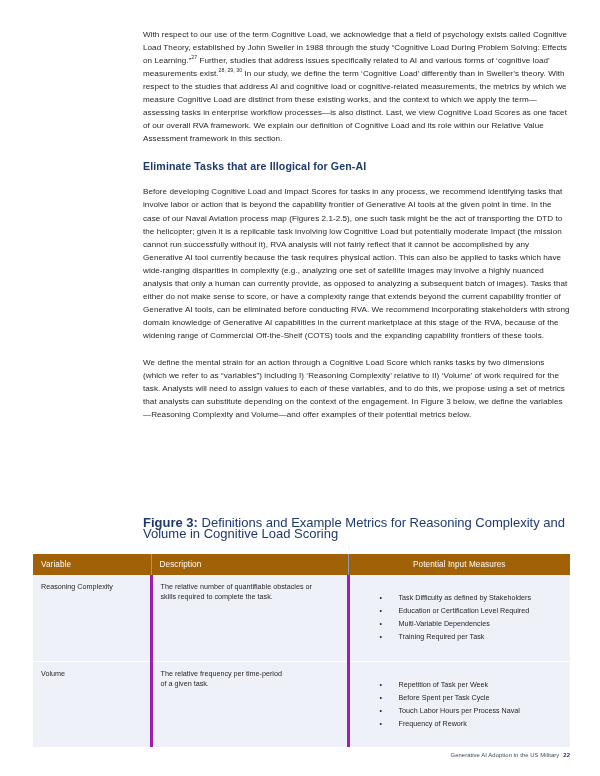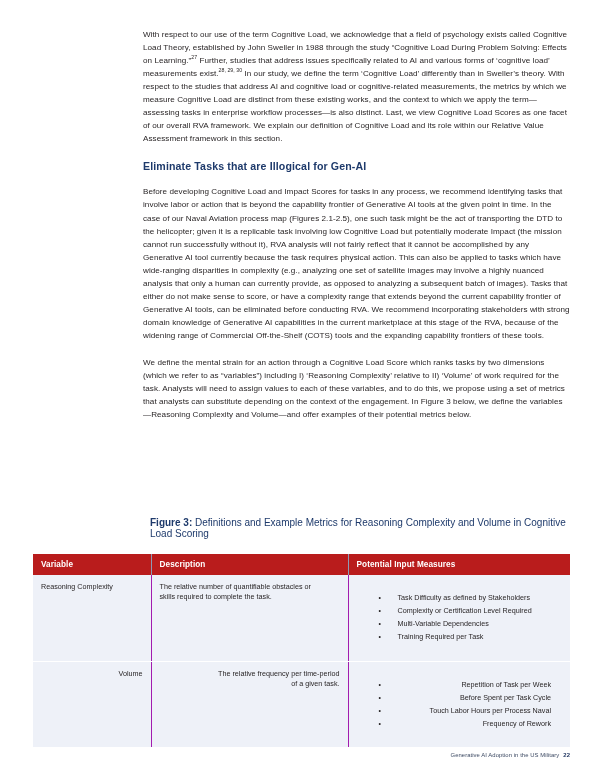--- a/index.html
+++ b/index.html
@@ -47,64 +47,64 @@
     line-height: 14px;
     font-weight: bold;
     color: #1e3a6b;
     letter-spacing: 0.012em;
   }
   .sec-block { margin-top: 9px; }
 
   
   .fig-caption {
     position: absolute;
-    left: 150px;
+    left: 143px;
     top: 517px;
     width: 427px;
-    font-size: 10px;
+    font-size: 13px;
     line-height: 11.4px;
     color: #1e3a6b;
   }
   .fig-caption .fig-label {
     font-weight: bold;
   }
 
   
   .fig-table {
     position: absolute;
     left: 33px;
     top: 554px;
     width: 537px;
     border-collapse: collapse;
     table-layout: fixed;
   }
   .fig-table th {
-    background: #b91c1c;
+    background: #a16207;
     color: #ffffff;
     font-size: 8.2px;
-    font-weight: bold;
+    font-weight: normal;
     text-align: left;
     padding: 6px 8px 6px 8px;
     letter-spacing: 0.01em;
     border-right: 1px solid #8e9ab5;
     vertical-align: middle;
   }
-  .fig-table th:last-child { border-right: none; }
+  .fig-table th:last-child { border-right: none; text-align: center; }
   .fig-table td {
     background: #eef1f8;
     font-size: 7.2px;
     line-height: 10.2px;
     color: #231f20;
     padding: 7px 8px 8px 8px;
     vertical-align: top;
-    border-right: 1px solid #a21caf;
+    border-right: 3px solid #a21caf;
     border-bottom: 1px solid #ffffff;
   }
   .fig-table td:last-child { border-right: none; }
-  .fig-table tr:last-child td { border-bottom: none; text-align: right; }
+  .fig-table tr:last-child td { border-bottom: none; }
   .col-var  { width: 118px; }
   .col-desc { width: 197px; }
   .col-meas { width: 222px; }
   .desc-line { display: block; }
   ul.measures {
     margin: 11px;
     padding: 0 0 0 11px;
     list-style: none;
   }
   ul.measures li {
@@ -182,21 +182,21 @@
     <tbody>
       <tr>
         <td>Reasoning Complexity</td>
         <td>
           <span class="desc-line">The relative number of quantifiable obstacles or</span>
           <span class="desc-line">skills required to complete the task.</span>
         </td>
         <td>
           <ul class="measures">
             <li><span class="bullet">•</span><span>Task Difficulty as defined by Stakeholders</span></li>
-            <li><span class="bullet">•</span><span>Complexity or Certification Level Required</span></li>
+            <li><span class="bullet">•</span><span>Education or Certification Level Required</span></li>
             <li><span class="bullet">•</span><span>Multi-Variable Dependencies</span></li>
             <li><span class="bullet">•</span><span>Training Required per Task</span></li>
           </ul>
         </td>
       </tr>
       <tr>
         <td>Volume</td>
         <td>
           <span class="desc-line">The relative frequency per time-period</span>
           <span class="desc-line">of a given task.</span>

